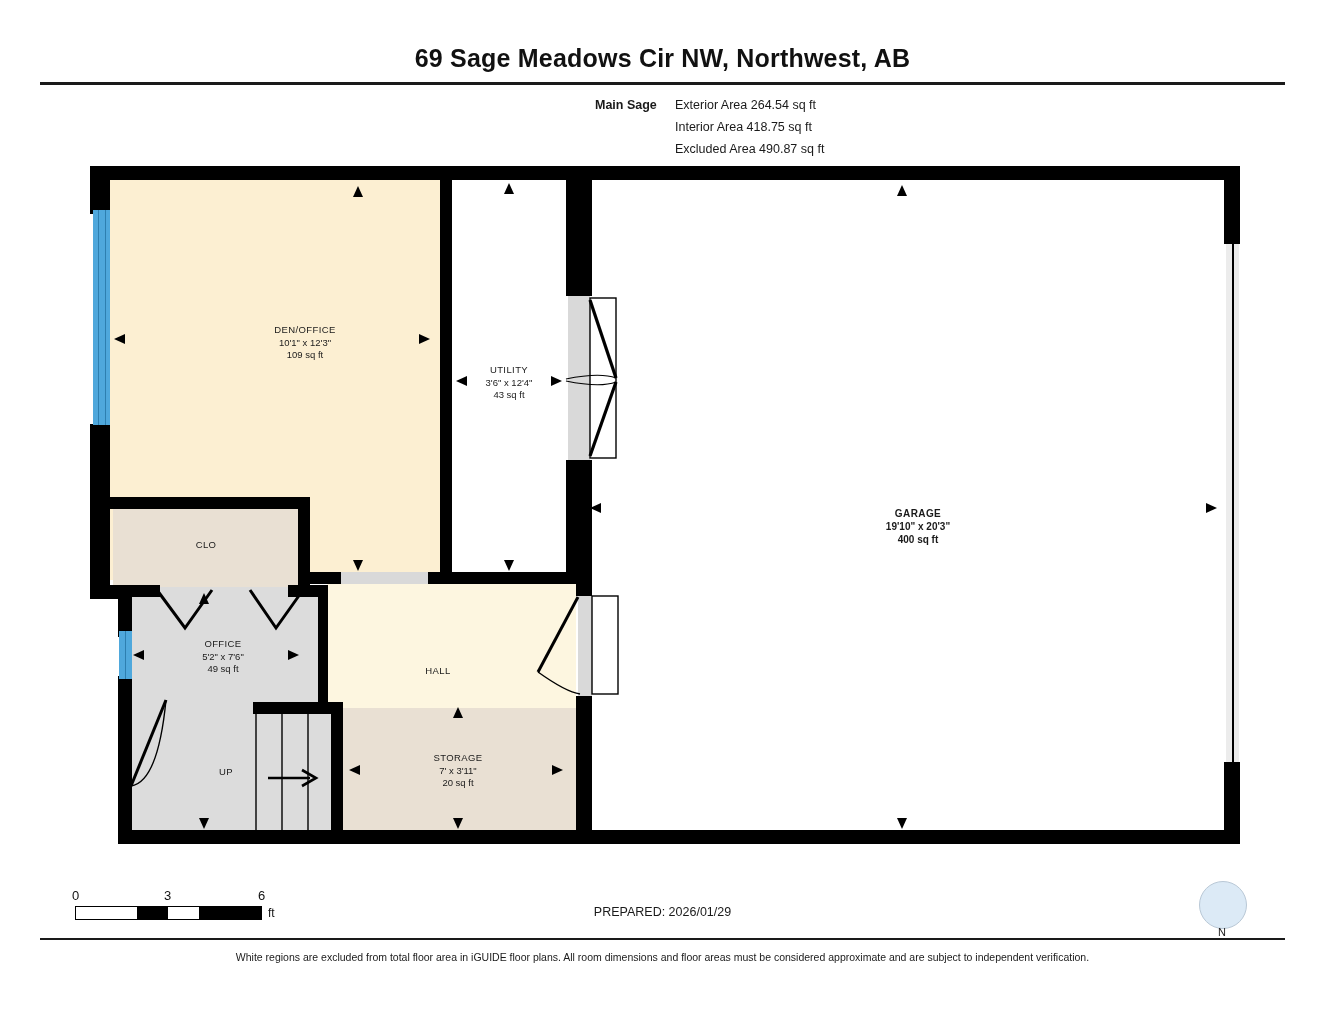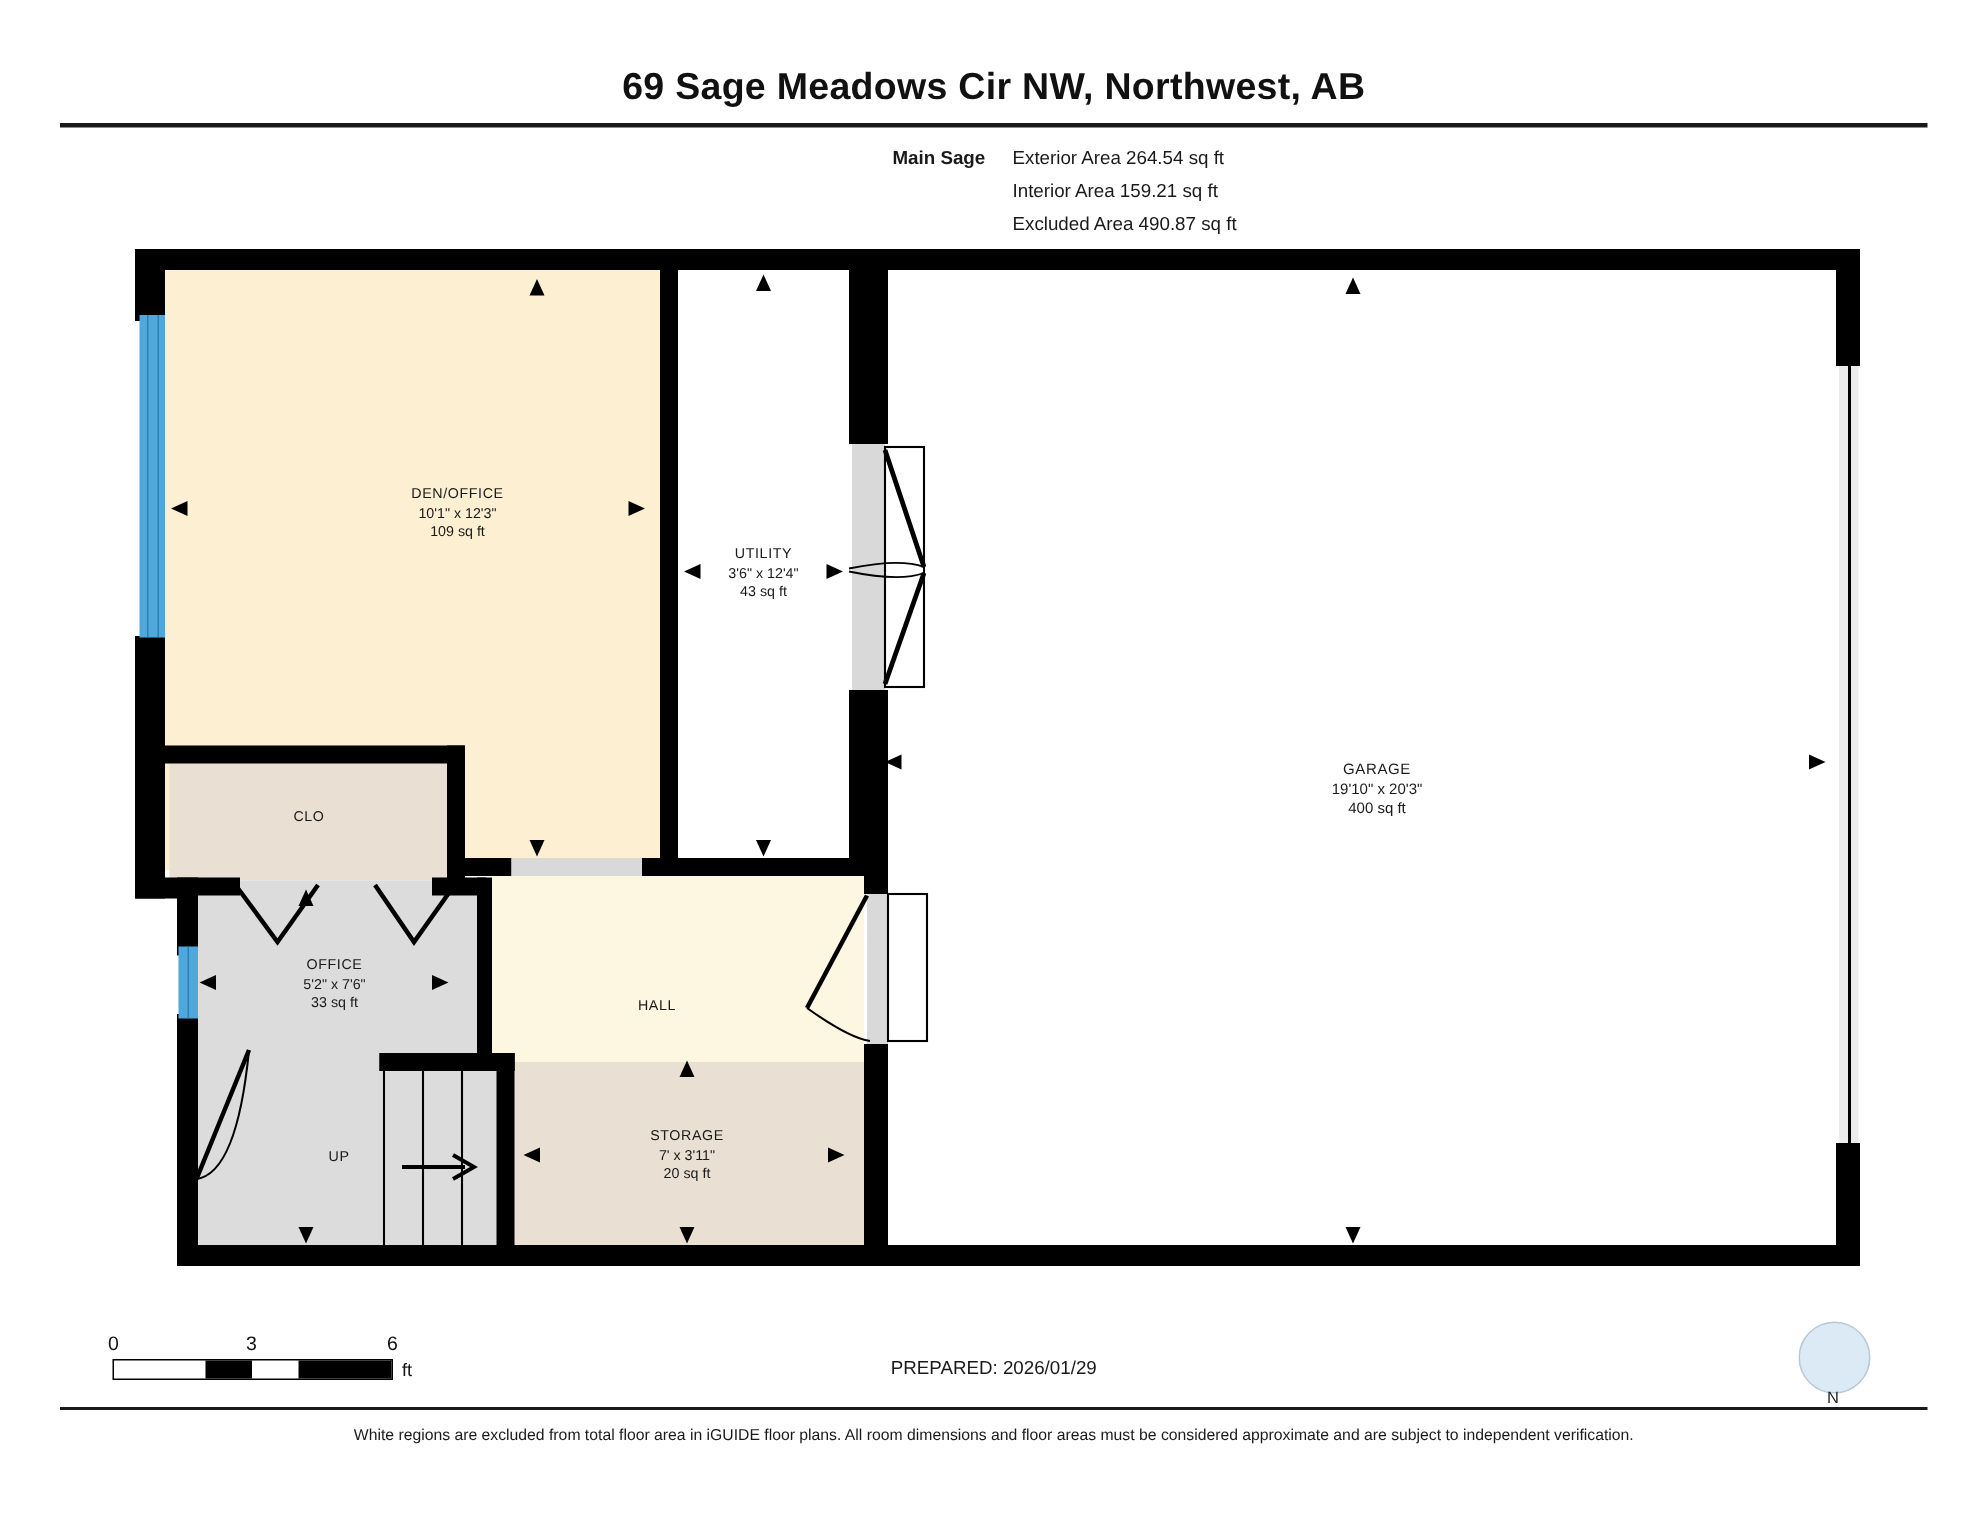--- a/index.html
+++ b/index.html
@@ -82,21 +82,21 @@
 
 <div class="page">
 
   <div class="title">69 Sage Meadows Cir NW, Northwest, AB</div>
   <div class="title-rule"></div>
 
   <div class="summary">
     <div class="floor-label">Main Sage</div>
     <div class="areas">
       <div>Exterior Area 264.54 sq ft</div>
-      <div>Interior Area 159.21 sq ft</div>
+      <div>Interior Area 418.75 sq ft</div>
       <div>Excluded Area 490.87 sq ft</div>
     </div>
   </div>
 
   <div class="plan">
 
     <div class="room r-cream" style="left:110px;top:178px;width:330px;height:402px;"></div>
 
     <div class="room r-white" style="left:452px;top:178px;width:114px;height:402px;"></div>
 
@@ -235,34 +235,34 @@
       <div>10'1" x 12'3"</div>
       <div>109 sq ft</div>
     </div>
 
     <div class="lbl" style="left:429px;top:364px;width:160px;">
       <div class="nm">UTILITY</div>
       <div>3'6" x 12'4"</div>
       <div>43 sq ft</div>
     </div>
 
-    <div class="lbl lbl-big" style="left:828px;top:507px;width:180px;">
+    <div class="lbl lbl-big" style="left:828px;top:507px;width:180px;font-weight:bold;">
       <div class="nm">GARAGE</div>
       <div>19'10" x 20'3"</div>
       <div>400 sq ft</div>
     </div>
 
     <div class="lbl" style="left:126px;top:539px;width:160px;">
       <div class="nm">CLO</div>
     </div>
 
     <div class="lbl" style="left:143px;top:638px;width:160px;">
       <div class="nm">OFFICE</div>
       <div>5'2" x 7'6"</div>
-      <div>33 sq ft</div>
+      <div>49 sq ft</div>
     </div>
 
     <div class="lbl" style="left:378px;top:642px;width:120px;margin-top:23px;">
       <div class="nm">HALL</div>
     </div>
 
     <div class="lbl" style="left:378px;top:752px;width:160px;">
       <div class="nm">STORAGE</div>
       <div>7' x 3'11"</div>
       <div>20 sq ft</div>

